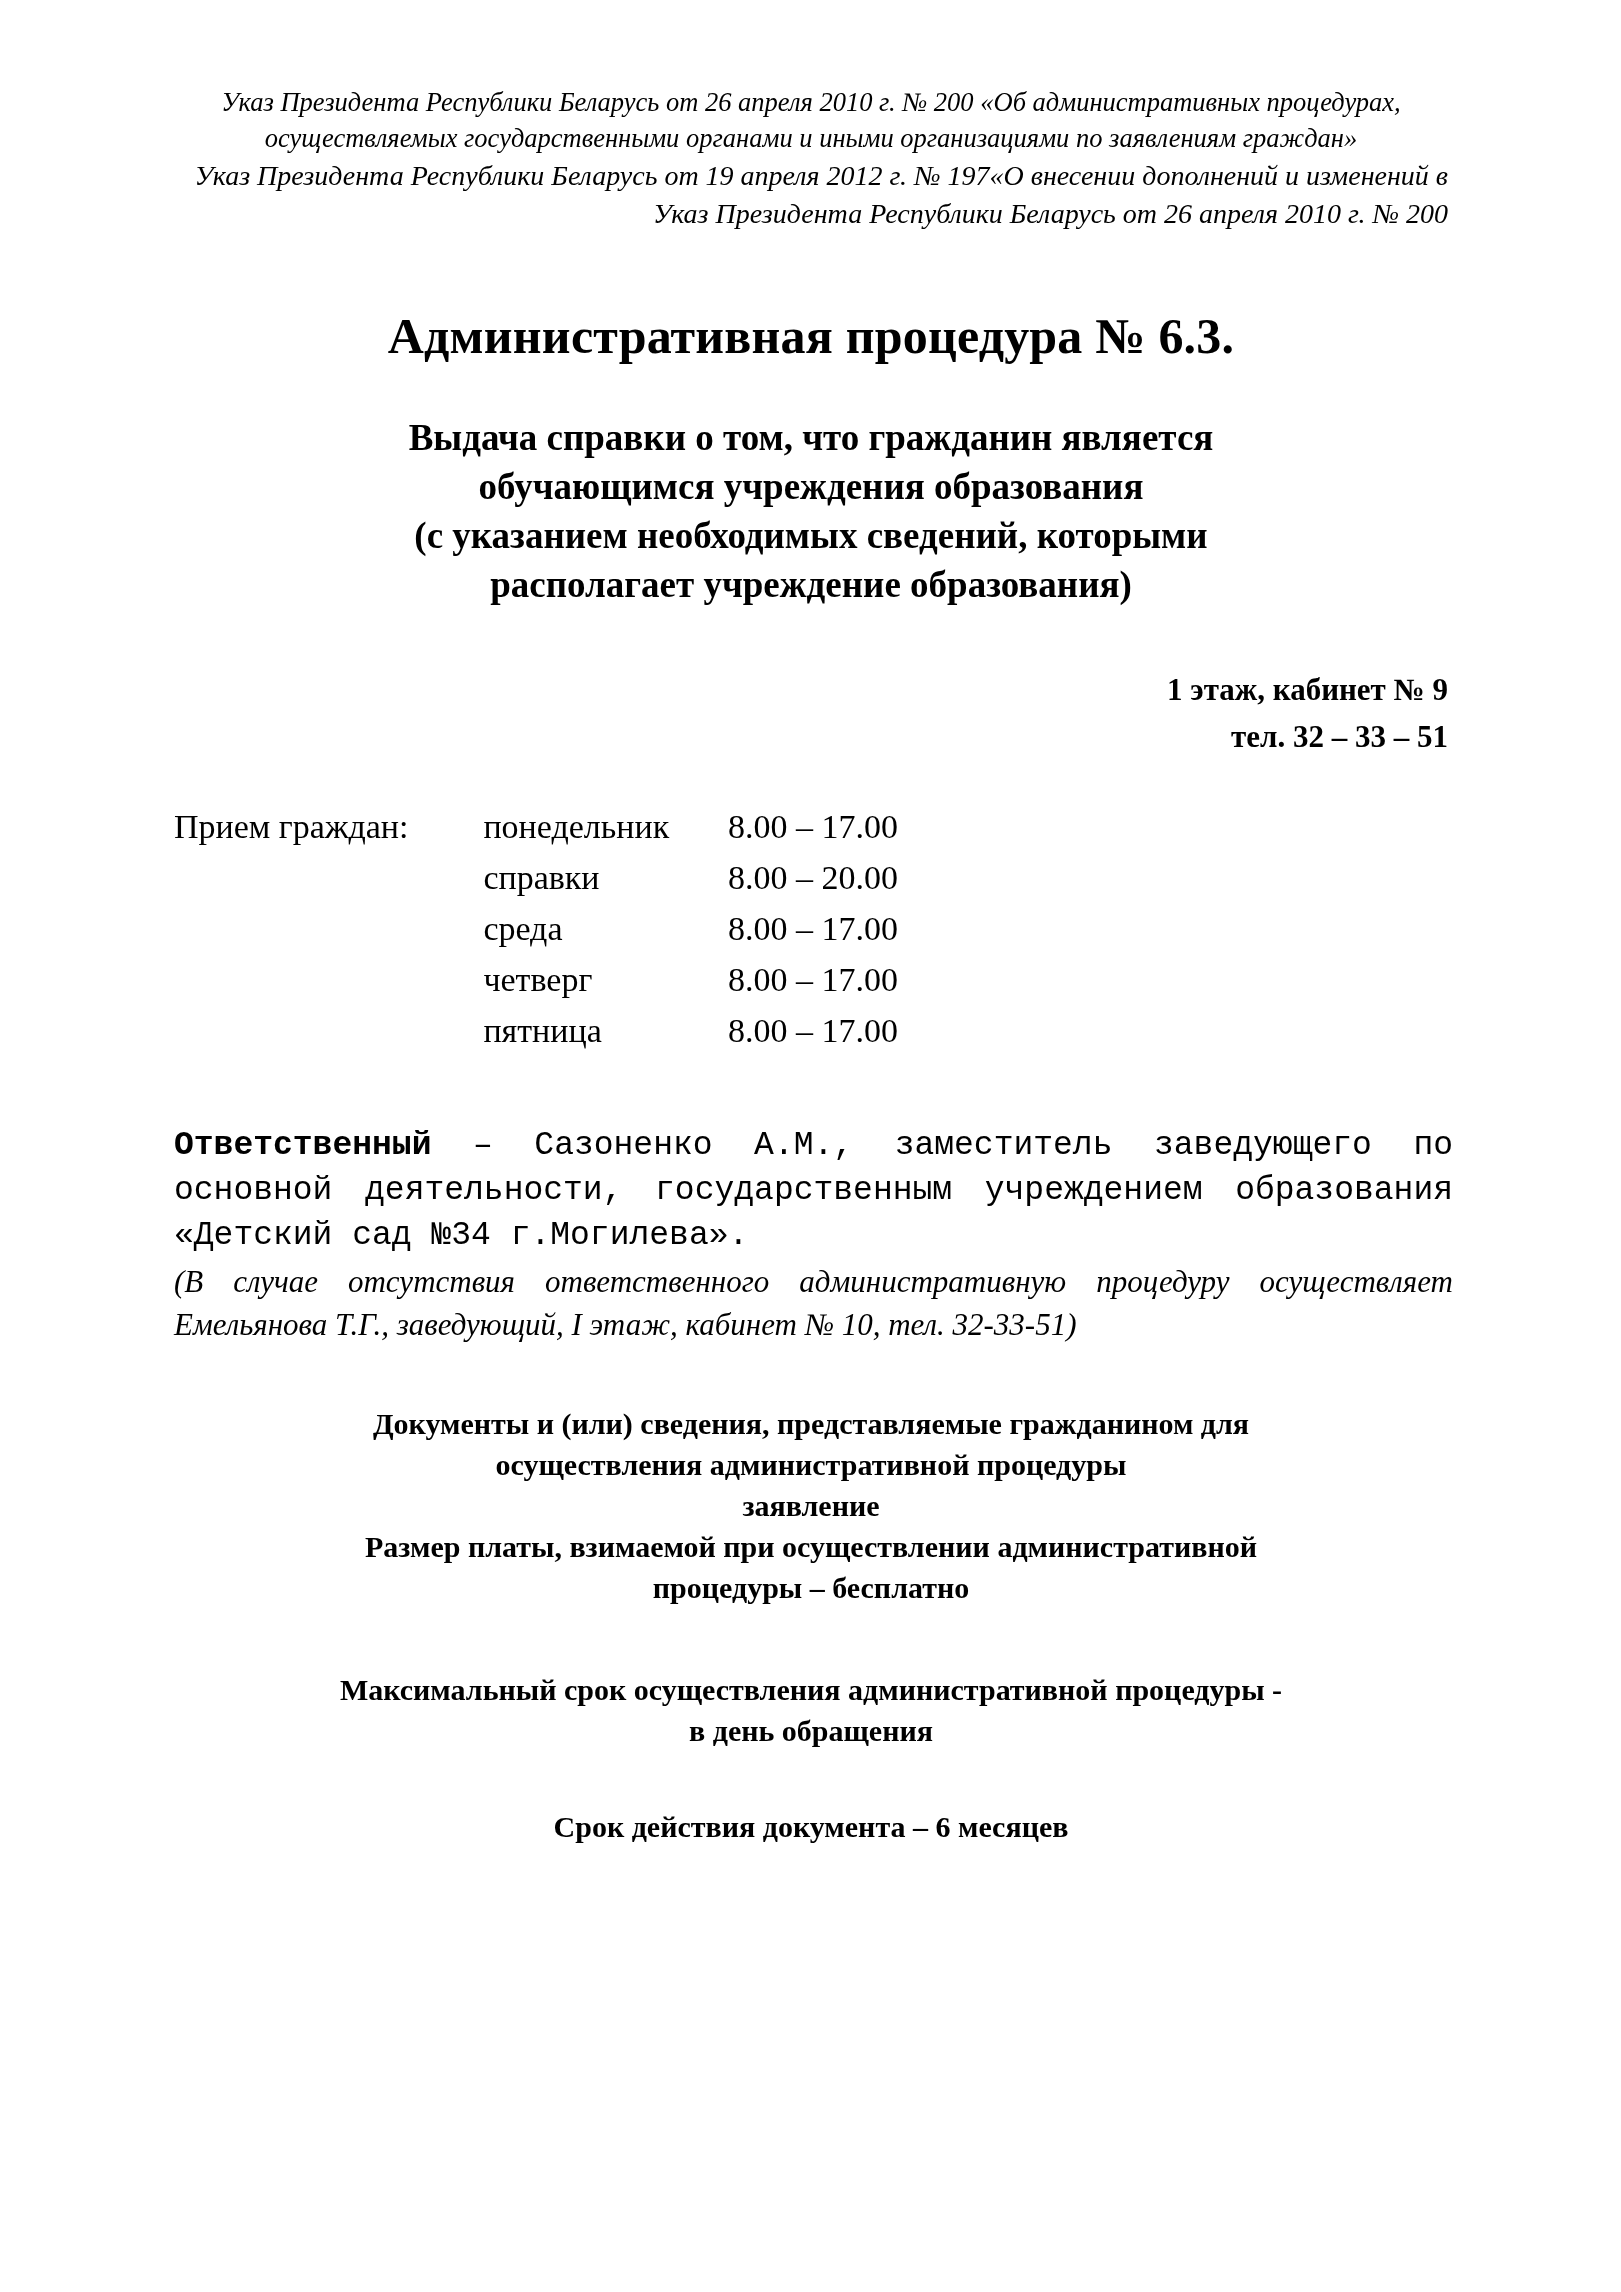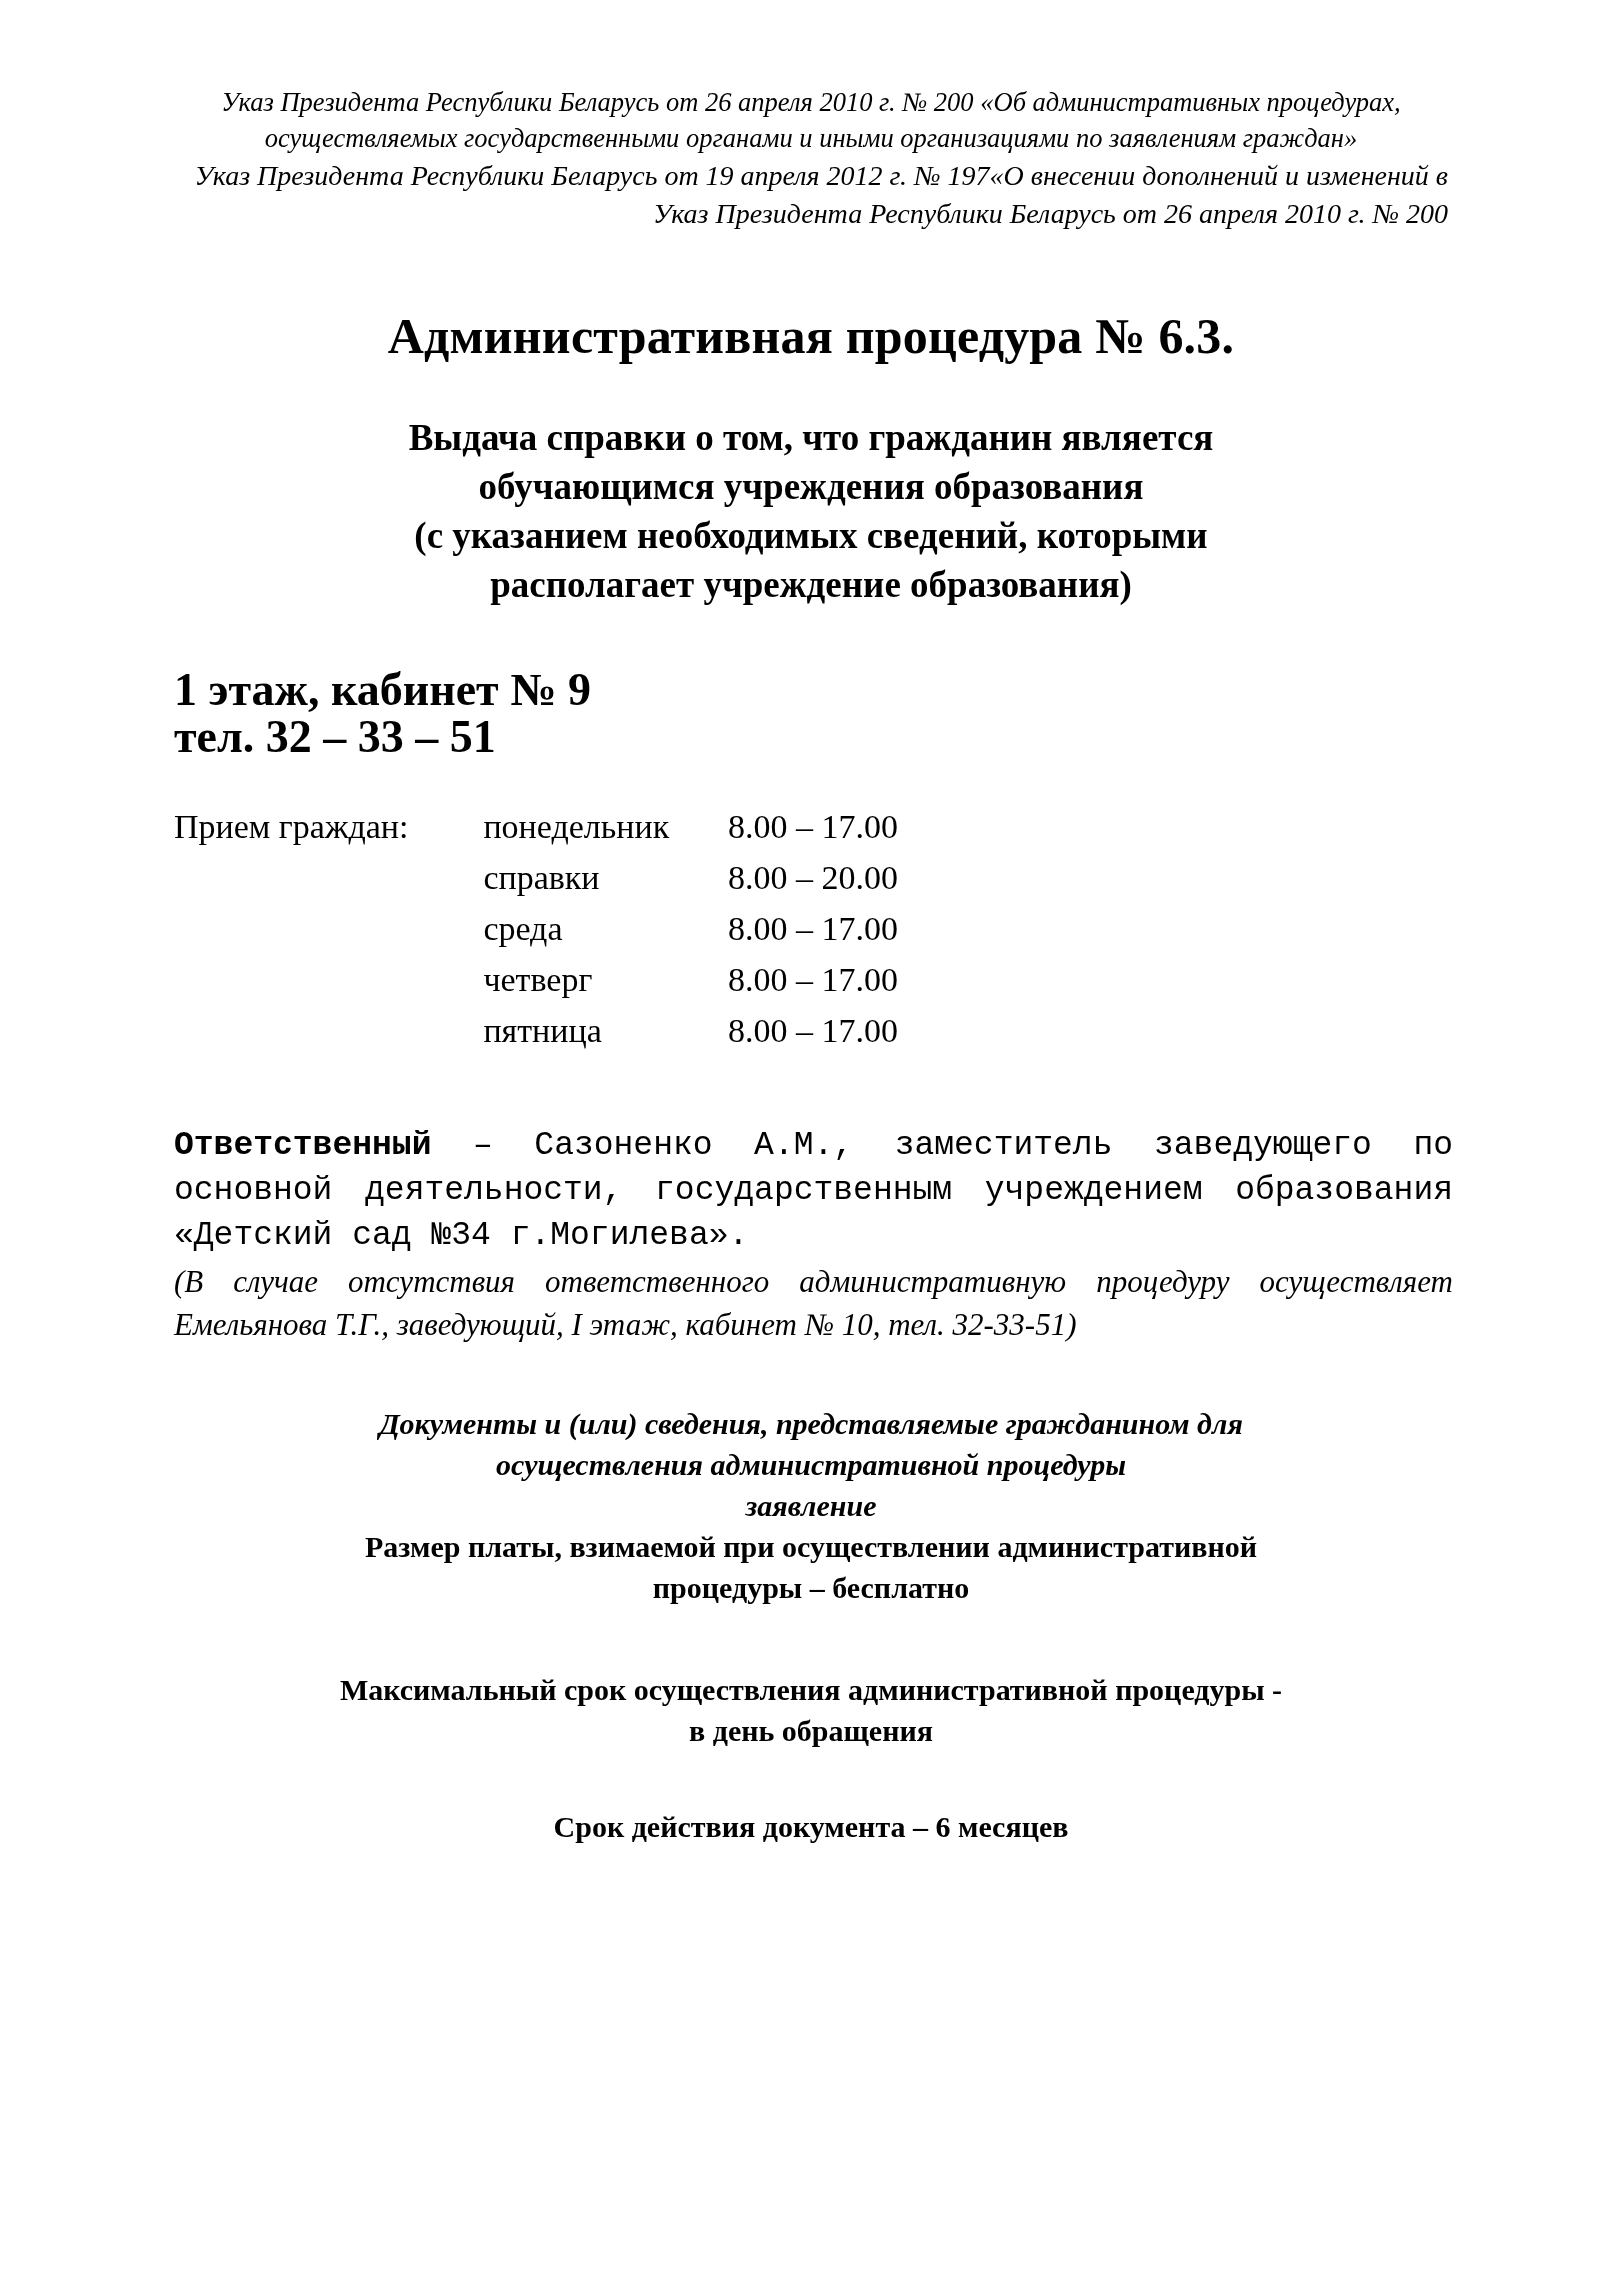--- a/index.html
+++ b/index.html
@@ -72,23 +72,23 @@
     margin-top: 47px;
     width: 1157px;
     margin-left: auto;
     margin-right: auto;
   }
   .subtitle .ln { display: block; }
 
   
   .location {
     font-weight: bold;
-    font-size: 46px;
+    font-size: 31px;
     line-height: 47px;
-    text-align: left;
+    text-align: right;
     margin-top: 57px;
   }
   .location .ln { display: block; }
 
   
   .schedule {
     margin-top: 41px;
     margin-left: 0px;
   }
   .schedule table {
@@ -143,21 +143,21 @@
   .docs-block {
     margin-top: 57px;
     font-weight: bold;
     font-size: 30px;
     line-height: 41px;
     text-align: center;
     width: 1137px;
     margin-left: auto;
     margin-right: auto;
   }
-  .docs-block .ln { display: block; font-style: italic; }
+  .docs-block .ln { display: block; }
   .fee-block {
     margin-top: 0px;
     font-weight: bold;
     font-size: 30px;
     line-height: 41px;
     text-align: center;
     width: 1196px;
     margin-left: auto;
     margin-right: auto;
   }

